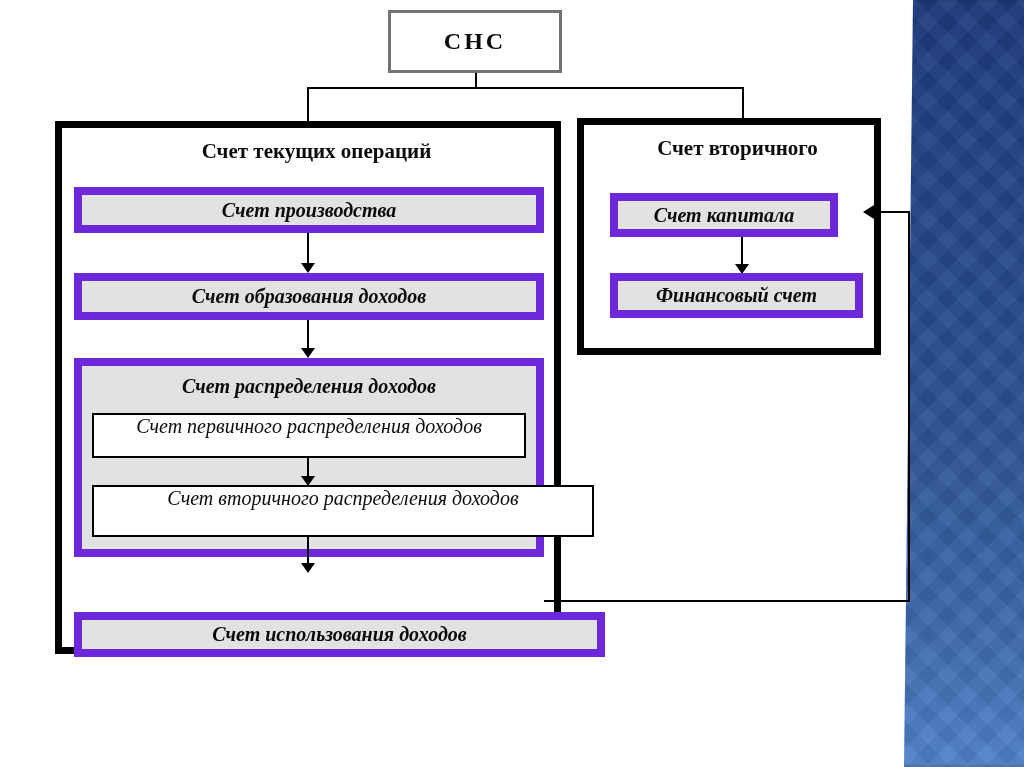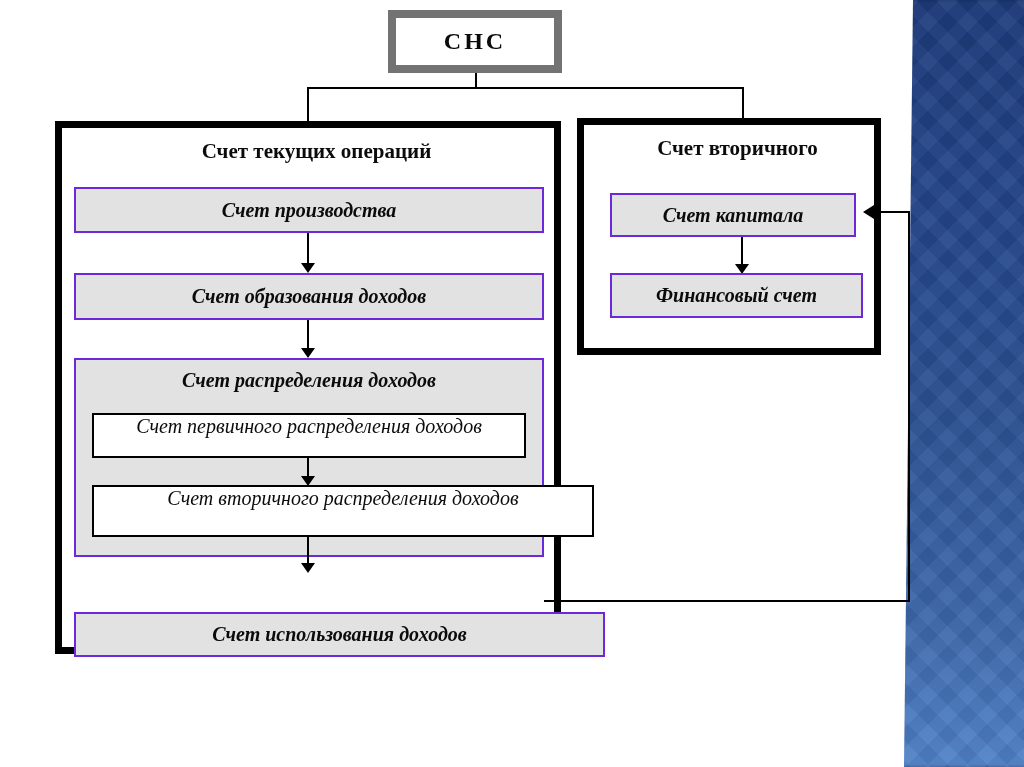--- a/index.html
+++ b/index.html
@@ -21,33 +21,33 @@
   .accent-bar::after{
     content:"";position:absolute;inset:0;
     background:
       repeating-linear-gradient(45deg,rgba(255,255,255,.03) 0 14px,rgba(0,0,0,.04) 14px 28px),
       repeating-linear-gradient(-45deg,rgba(255,255,255,.03) 0 14px,rgba(0,0,0,.04) 14px 28px);
   }
 
   
   .root-box{
     left:388px;top:10px;width:174px;height:63px;
-    border:8px solid #737373;background:#fff;
+    border:3px solid #737373;background:#fff;
     display:flex;align-items:center;justify-content:center;
     font-weight:bold;font-size:24px;letter-spacing:3px;
   }
   .group-box{border:7px solid #000;background:#fff;}
   .group-left{left:55px;top:121px;width:506px;height:533px;}
   .group-right{left:577px;top:118px;width:304px;height:237px;}
   .group-title{
     position:absolute;left:0;right:0;top:11px;text-align:center;
     font-weight:bold;font-size:21px;margin-left:17px;
   }
   .acc-box{
-    background:#e2e2e2;border:2px solid #6d28d9;
+    background:#e2e2e2;border:8px solid #6d28d9;
     display:flex;align-items:center;justify-content:center;
     font-weight:bold;font-style:italic;font-size:20px;text-align:center;
   }
   .sub-box{
     background:#ffffff;border:2px solid #000;
     display:flex;align-items:flex-start;justify-content:center;
     font-style:italic;font-size:20px;text-align:center;
   }
   .acc-box.container{align-items:flex-start;justify-content:center;padding-top:9px;}
 
@@ -115,21 +115,21 @@
 <div class="abs arr-down" style="left:301px;top:563px;"></div>
 
 <div class="abs acc-box" style="left:74px;top:612px;width:531px;height:45px;text-align:center;">
   <span>Счет использования доходов</span>
 </div>
 
 <div class="abs group-box group-right">
   <div class="group-title">Счет вторичного</div>
 </div>
 
-<div class="abs acc-box" style="left:610px;top:193px;width:246px;height:44px;">
+<div class="abs acc-box" style="left:610px;top:193px;width:228px;height:44px;">
   <span>Счет капитала</span>
 </div>
 
 <div class="abs vline" style="left:741px;top:237px;width:2px;height:28px;"></div>
 <div class="abs arr-down" style="left:735px;top:264px;"></div>
 
 <div class="abs acc-box" style="left:610px;top:273px;width:253px;height:45px;">
   <span>Финансовый счет</span>
 </div>
 

